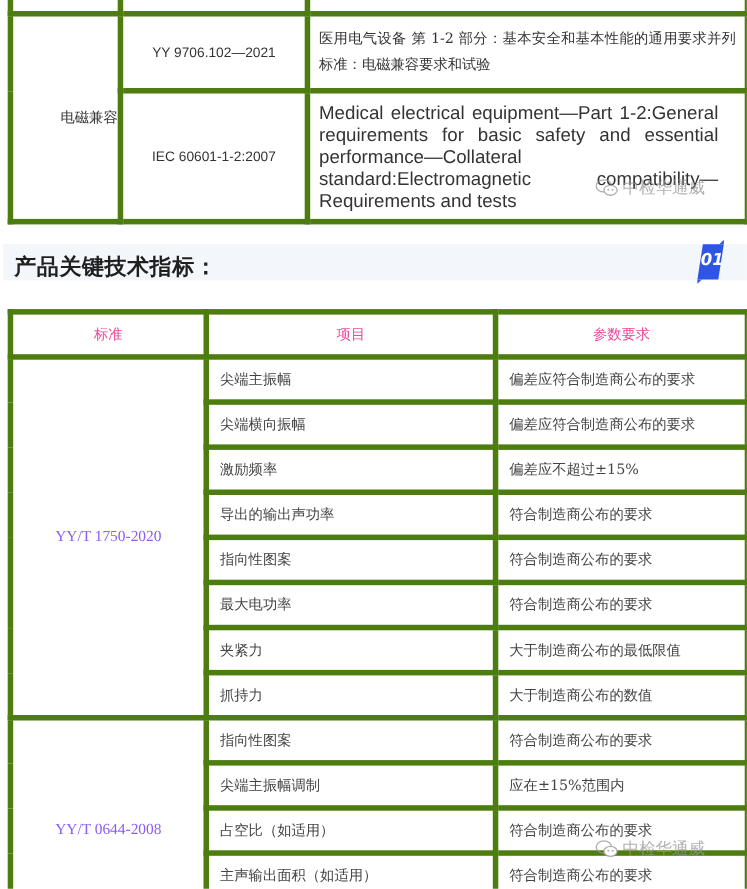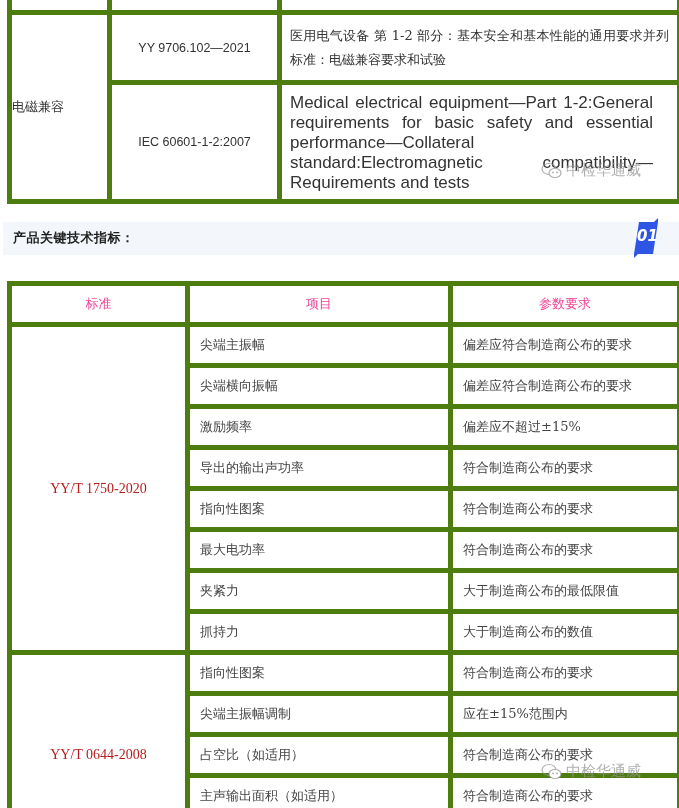--- a/index.html
+++ b/index.html
@@ -7,40 +7,40 @@
 
     .tbl { position: absolute; border-collapse: collapse; table-layout: fixed; }
     .tbl td, .tbl th { border: 5px solid #4d7c0f; padding: 0; }
 
     
     #std-table { left: 7px; top: -30px; width: 670px; }
     #std-table .c1 { width: 100px; }
     #std-table .c2 { width: 170px; }
     #std-table .c3 { width: 400px; }
     #std-table td { font-family: "Liberation Sans", sans-serif; font-size: 13px; color: #333; }
-    #std-table .cat { text-align: left; font-family: "DejaVu Serif", serif; font-size: 13px; }
+    #std-table .cat { text-align: right; font-family: "DejaVu Serif", serif; font-size: 13px; }
     #std-table .code { text-align: center; font-size: 12.5px; margin-top: 40px; }
     #std-table .desc-cn { padding: 6px 8px 6px 8px; line-height: 24px; font-family: "DejaVu Serif", serif; font-size: 13px; text-align: justify; }
     #std-table .desc-en { padding: 8px 24px 6px 8px; line-height: 20px; font-size: 17px; text-align: justify; text-align-last: left; }
 
     
     .banner { position: absolute; left: 3px; top: 222px; width: 676px; height: 33px; background: #f3f7fb; }
-    .banner-title { position: absolute; left: 10px; top: 7px; font-family: "DejaVu Sans", sans-serif; font-weight: bold; font-size: 13px; color: #1f1f1f; letter-spacing: 0.5px; }
+    .banner-title { position: absolute; left: 10px; top: 7px; font-family: "DejaVu Sans", sans-serif; font-weight: bold; font-size: 20px; color: #1f1f1f; letter-spacing: 0.5px; }
     .banner-badge { position: absolute; left: 630px; top: 216px; width: 32px; height: 44px; }
     .banner-badge-num { position: absolute; left: 637px; top: 227px; font-family: "DejaVu Sans", sans-serif; font-style: italic; font-weight: bold; font-size: 15px; color: #ffffff; }
 
     
     #spec-table { left: 7px; top: 281px; width: 670px; }
     #spec-table .c1 { width: 178px; }
     #spec-table .c2 { width: 263px; }
     #spec-table .c3 { width: 229px; }
     #spec-table th { height: 36px; font-family: "DejaVu Serif", serif; font-weight: normal; font-size: 13px; color: #ec4899; text-align: center; }
     #spec-table td { height: 36px; font-family: "DejaVu Serif", serif; font-size: 13px; color: #444; }
     #spec-table td.item, #spec-table td.req { padding-left: 10px; }
-    #spec-table td.std { text-align: center; font-family: "Liberation Serif", serif; font-size: 14px; color: #b91c1c; }
+    #spec-table td.std { text-align: center; font-family: "Liberation Serif", serif; font-size: 14px; color: #8b5cf6; }
     #spec-table td.std.s1 { vertical-align: middle; }
 
     .watermark { position: absolute; font-family: "DejaVu Sans", sans-serif; font-size: 15px; color: rgba(150,150,150,0.75); display: flex; align-items: center; gap: 3px; }
     .watermark svg { width: 22px; height: 18px; }
   </style>
 </head>
 <body>
 
 <table class="tbl" id="std-table">
   <colgroup>

